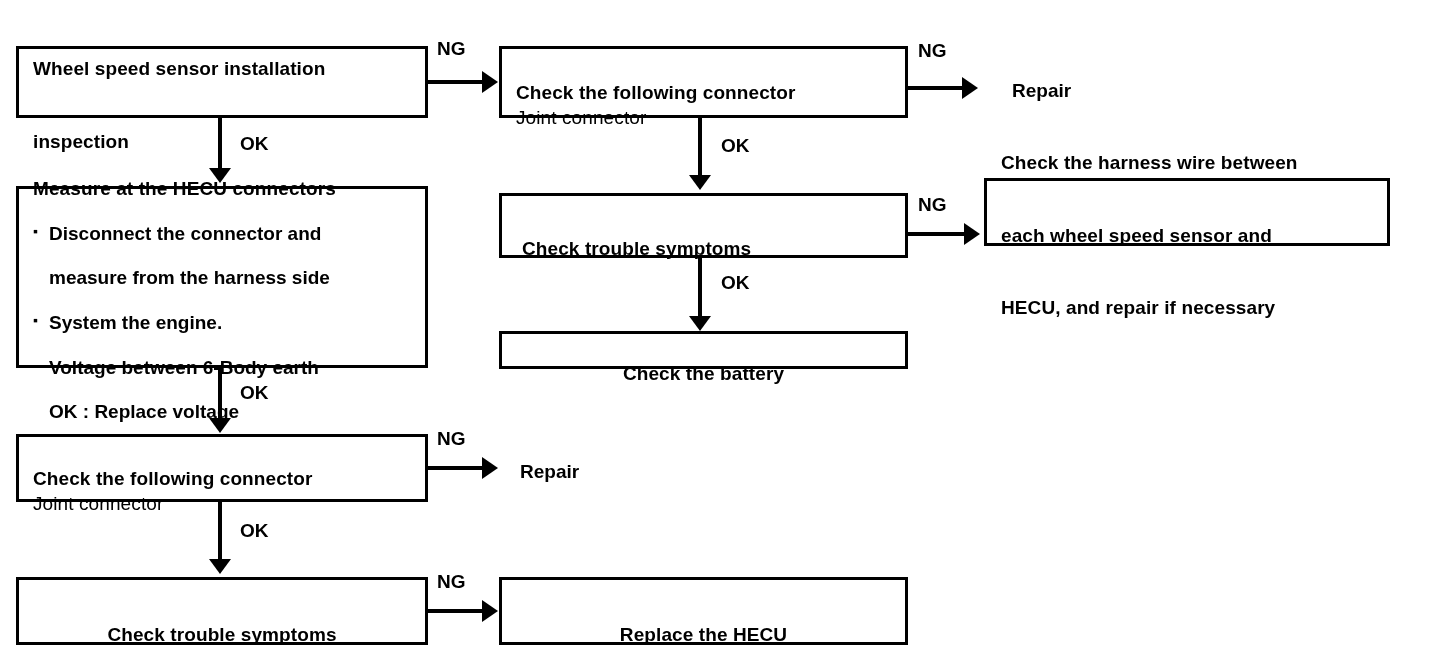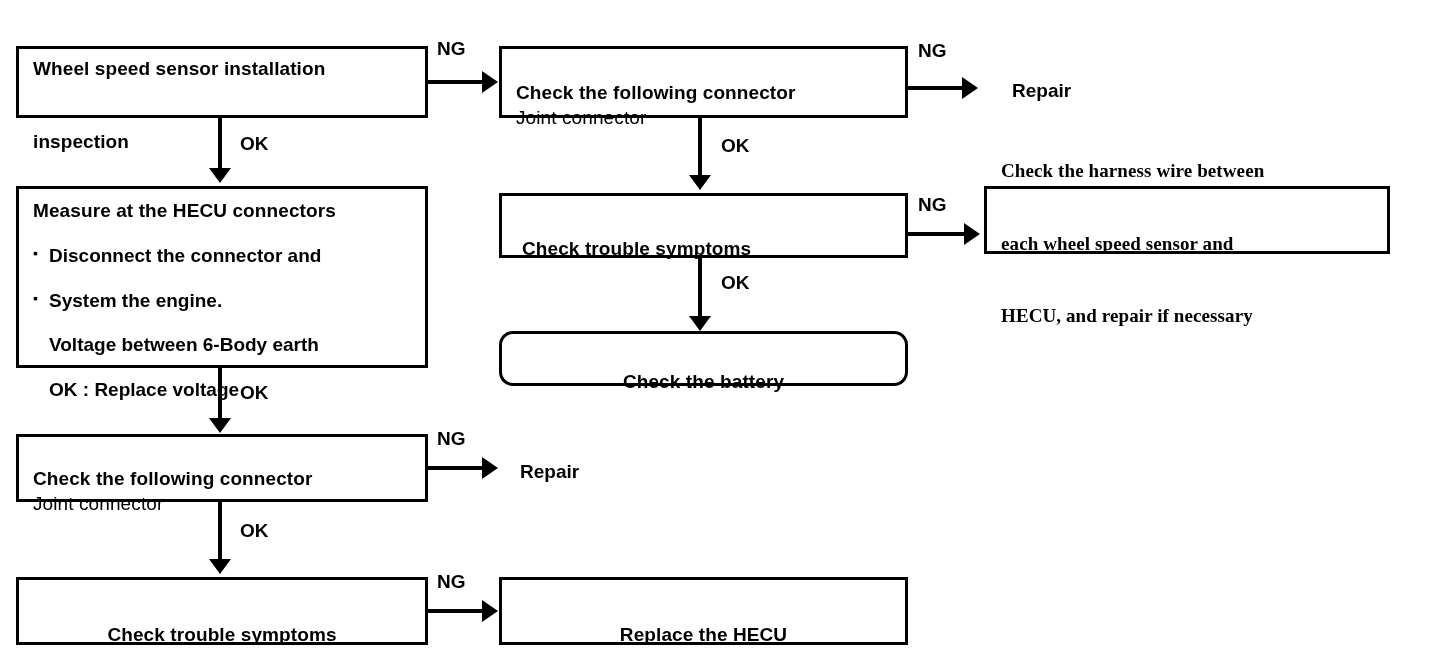--- a/index.html
+++ b/index.html
@@ -136,20 +136,21 @@
   <div class="vline" style="left:218px; top:118px; height:52px;"></div>
   <div class="arrow-down" style="left:209px; top:168px;"></div>
   <div class="edge-label" style="left:240px; top:133px;">OK</div>
 
   <div class="box pad" style="left:16px; top:186px; width:412px; height:182px;gap:20px;">
     <div class="box-line bold">Measure at the HECU connectors</div>
     <div class="bullet-line">
       <span class="bullet-mark">▪</span>
       <span class="bullet-text">Disconnect the connector and</span>
     </div>
+    <div class="indent">measure from the harness side</div>
     <div class="bullet-line">
       <span class="bullet-mark">▪</span>
       <span class="bullet-text">System the engine.</span>
     </div>
     <div class="indent">Voltage between 6-Body earth</div>
     <div class="indent"><span class="bold">OK</span><span class="bold"> : Replace voltage</span></div>
   </div>
 
   <div class="vline" style="left:218px; top:368px; height:52px;"></div>
   <div class="arrow-down" style="left:209px; top:418px;"></div>
@@ -196,27 +197,27 @@
   <div class="edge-label" style="left:721px; top:135px;">OK</div>
 
   <div class="box" style="left:499px; top:193px; width:409px; height:65px; padding-left:20px;">
     <div class="box-line bold">Check trouble symptoms</div>
   </div>
 
   <div class="hline" style="left:908px; top:232px; width:58px;"></div>
   <div class="arrow-right" style="left:964px; top:223px;"></div>
   <div class="edge-label" style="left:918px; top:194px;">NG</div>
 
-  <div class="box pad" style="left:984px; top:186px; width:406px; height:68px;font-family:Liberation Serif, serif;">
+  <div class="box pad" style="left:984px; top:178px; width:406px; height:68px;">
     <div class="box-line bold">Check the harness wire between</div>
     <div class="box-line bold">each wheel speed sensor and</div>
     <div class="box-line bold">HECU, and repair if necessary</div>
   </div>
 
   <div class="vline" style="left:698px; top:258px; height:60px;"></div>
   <div class="arrow-down" style="left:689px; top:316px;"></div>
   <div class="edge-label" style="left:721px; top:272px;">OK</div>
 
-  <div class="box center" style="left:499px; top:331px; width:409px; height:55px;border-radius:14px;">
+  <div class="box center" style="left:499px; top:331px; width:409px; height:38px;">
     <div class="box-line bold">Check the battery</div>
   </div>
 
 </div>
 
 </body></html>

